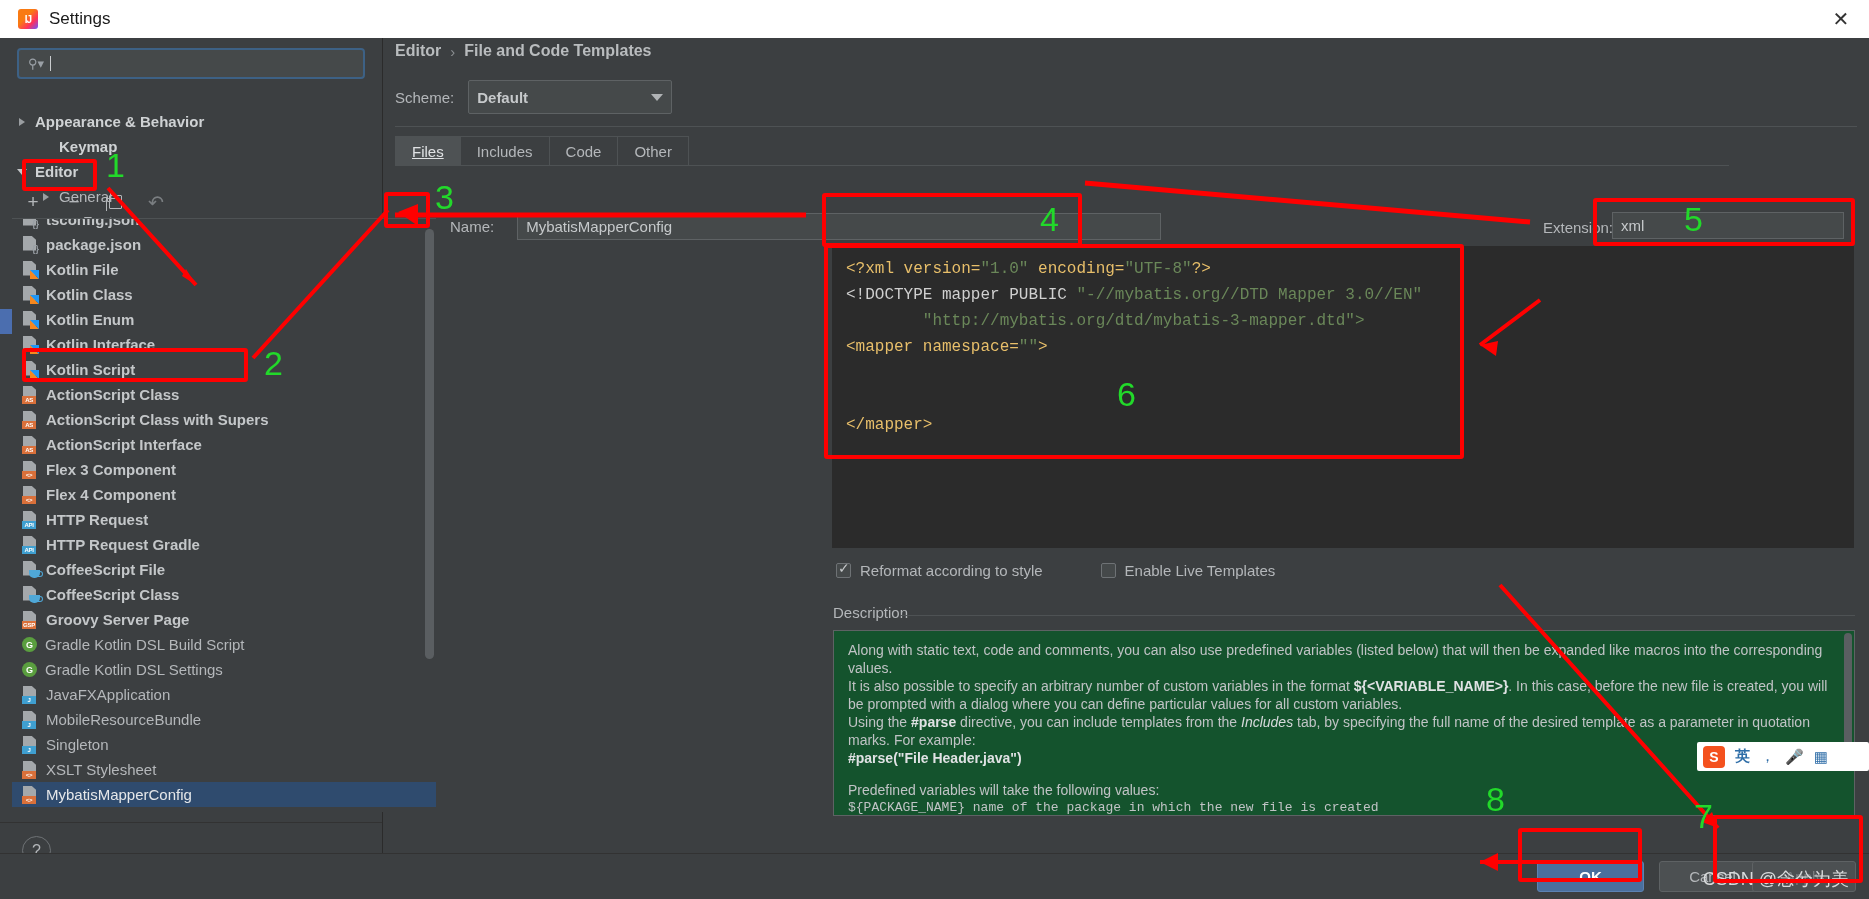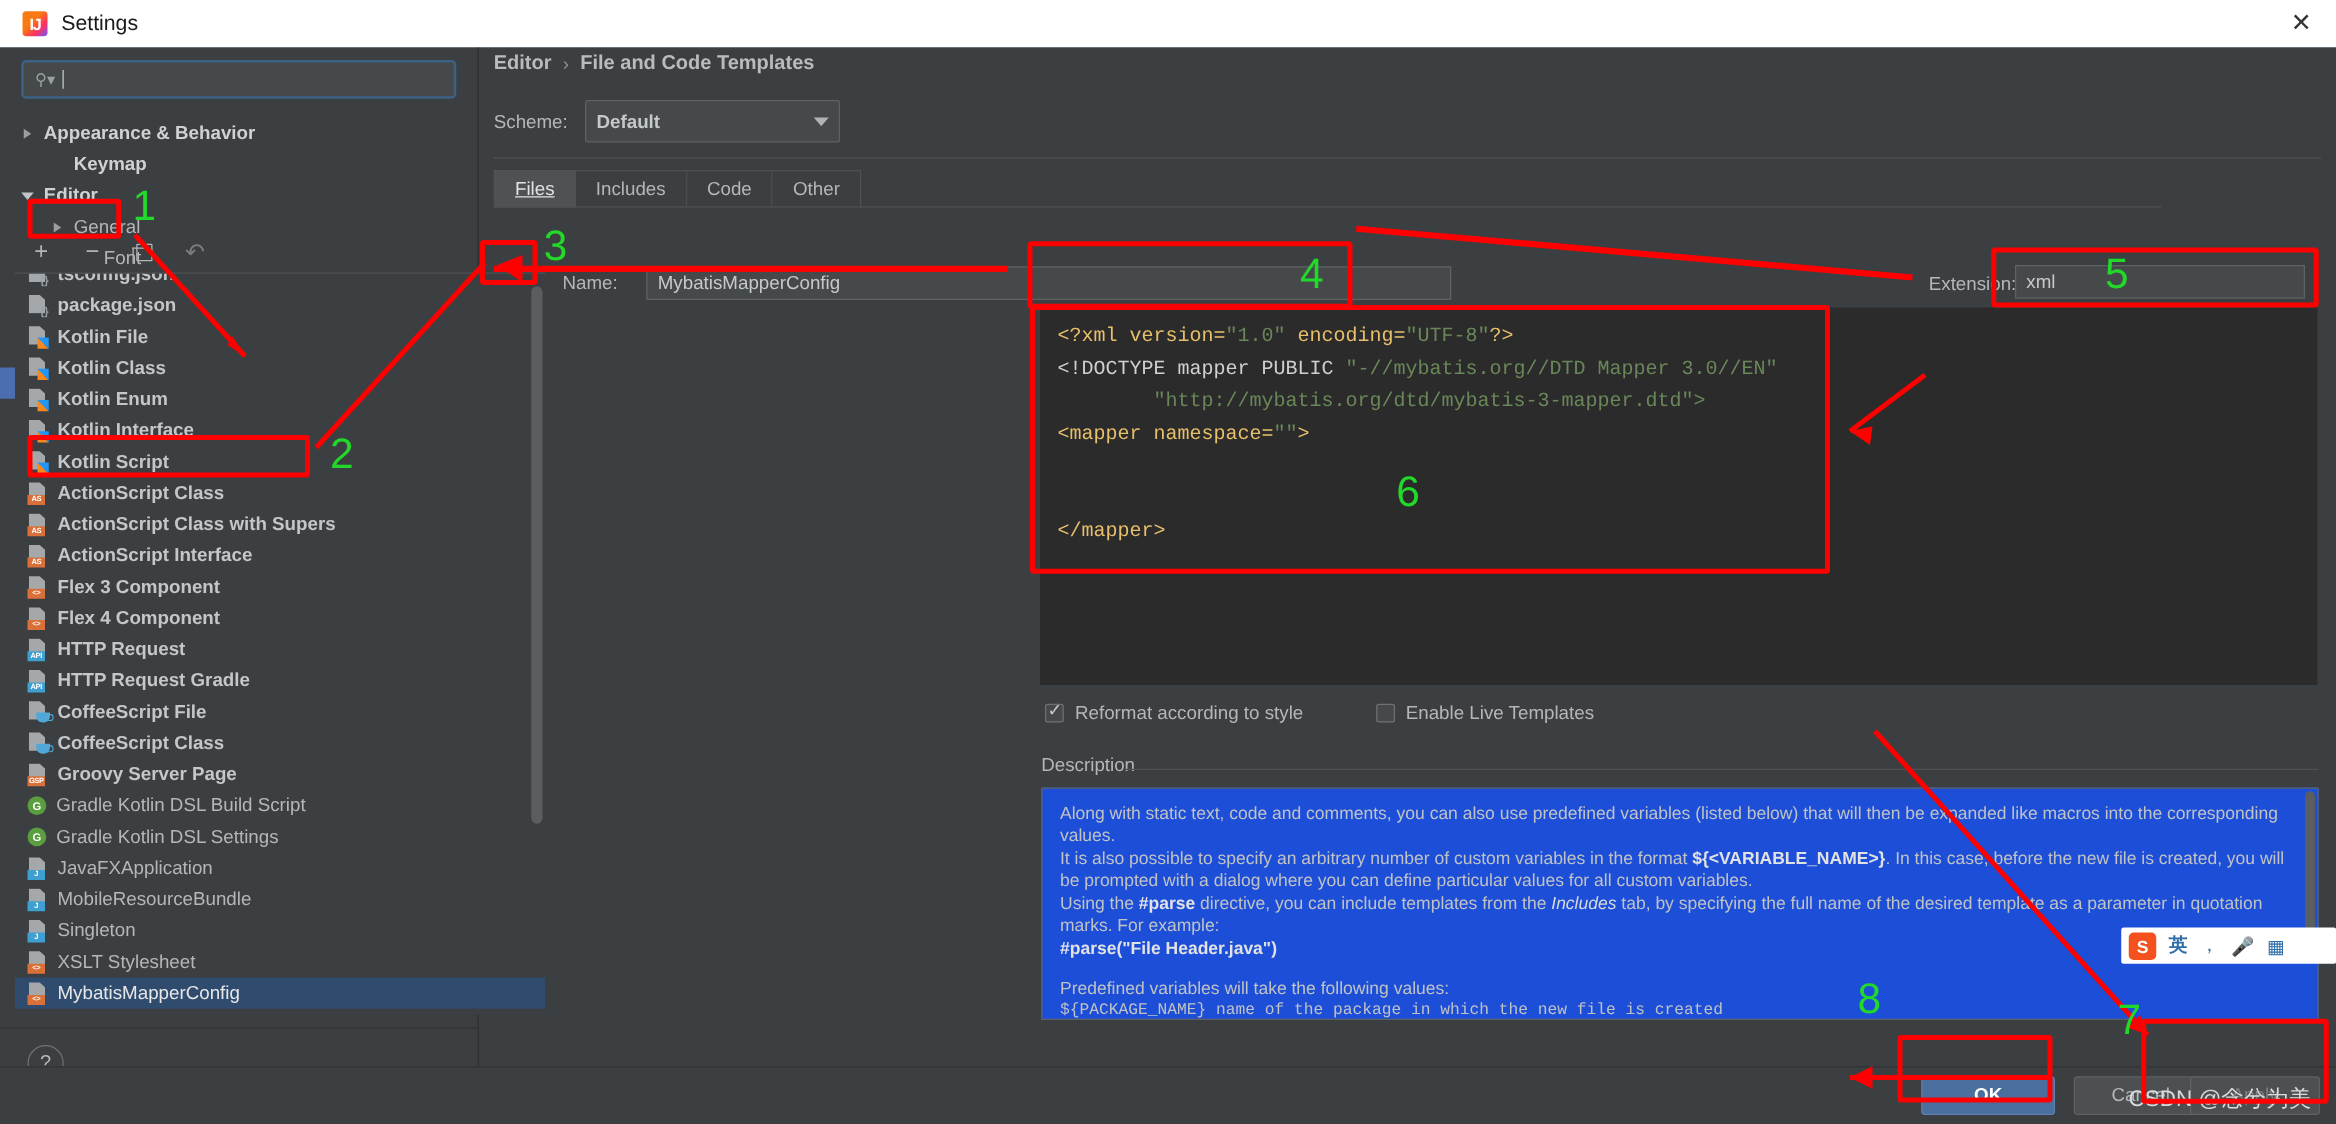--- a/index.html
+++ b/index.html
@@ -13,21 +13,21 @@
 
   
   .titlebar {
     position: absolute; left: 0; top: 0; width: 1869px; height: 38px;
     background: #ffffff; display: flex; align-items: center;
   }
   .tb-icon {
     margin-left: 18px; width: 20px; height: 20px; border-radius: 3px;
     background: linear-gradient(135deg,#f97a12 0%,#f97a12 40%,#fe315d 70%,#6b57ff 100%);
     display: flex; align-items: center; justify-content: center;
-    color: #fff; font-size: 13px; font-weight: bold; letter-spacing: -1px;
+    color: #fff; font-size: 10px; font-weight: bold; letter-spacing: -1px;
   }
   .tb-title { margin-left: 11px; font-size: 17px; color: #1a1a1a; }
   .tb-close {
     position: absolute; right: 0; top: 0; width: 56px; height: 38px;
     display: flex; align-items: center; justify-content: center;
     color: #333; font-size: 20px; line-height: 1;
   }
 
   
   .left-panel {
@@ -158,21 +158,21 @@
 
   .check-row { position:absolute; left: 836px; top: 562px; display:flex; align-items:center; gap: 58px; }
   .chk { display:flex; align-items:center; gap: 9px; font-size: 15px; color:#b4b7ba; }
   .chkbox { width: 15px; height: 15px; border:1px solid #6e7275; background:#45494a; border-radius:2px; position:relative;}
   .chkbox.on:after { content:"✓"; position:absolute; left:1px; top:-4px; color:#c6c9cb; font-size:14px;}
 
   .desc-label { position:absolute; left: 833px; top: 604px; font-size: 15px; color:#b4b7ba; background:#3c3f41; padding-right:8px; }
   .desc-line { position:absolute; left: 900px; top: 615px; width: 955px; height:1px; background:#4e5254; }
   .desc-box {
     position:absolute; left: 833px; top: 630px; width: 1022px; height: 186px;
-    background: #1d4ed8; border: 1px solid #5e6264; padding: 10px 14px;
+    background: #14532d; border: 1px solid #5e6264; padding: 10px 14px;
     font-size: 14px; line-height: 18px; color: #c0c3c5; overflow:hidden;
   }
   .desc-box b { color: #e0e2e4; }
   .desc-box i { color:#d7dadc; }
   .desc-scroll { position:absolute; right: 2px; top: 2px; width: 8px; height: 130px; background:#5a5e61; border-radius:4px;}
 
   
   .bottom-bar { position:absolute; left:0; top: 853px; width: 1869px; height: 46px; background:#3c3f41; border-top:1px solid #323232;}
   .btn {
     position:absolute; top: 7px; height: 31px; width: 107px;
@@ -211,21 +211,21 @@
     <div class="tb-title">Settings</div>
     <div class="tb-close">✕</div>
   </div>
 
   <div class="left-panel">
     <div class="search-box">
       <span class="search-glyph">⚲▾</span>
       <span class="search-caret"></span>
     </div>
     <div class="tree" id="tree">
-        <div class="tree-item bold" style="padding-left: 14px;">
+        <div class="tree-item bold" style="padding-left: 14px; margin-top: 15px;">
           <span class="arrow-slot">
             <span class="arrow"></span>
           </span>
           <span style="margin-left: 6px;">Appearance &amp; Behavior</span>
         </div>
         <div class="tree-item bold" style="padding-left: 38px;">
           <span class="arrow-slot"></span>
           <span style="margin-left: 6px;">Keymap</span>
         </div>
         <div class="tree-item bold" style="padding-left: 14px;">

